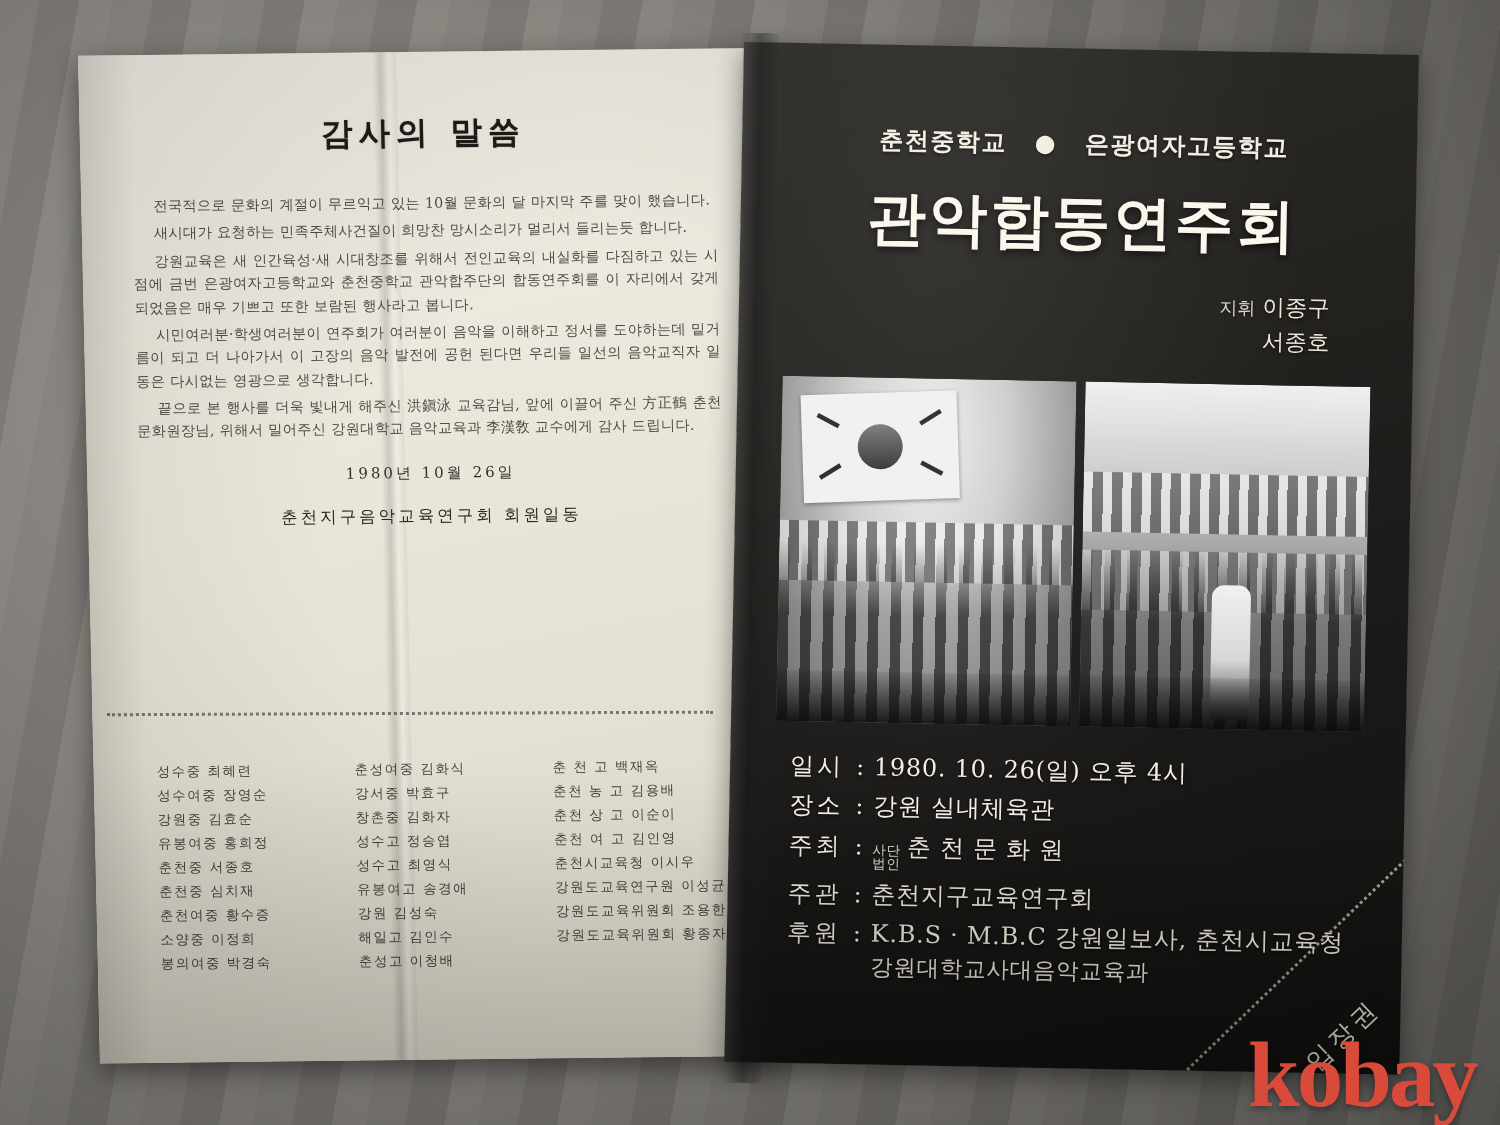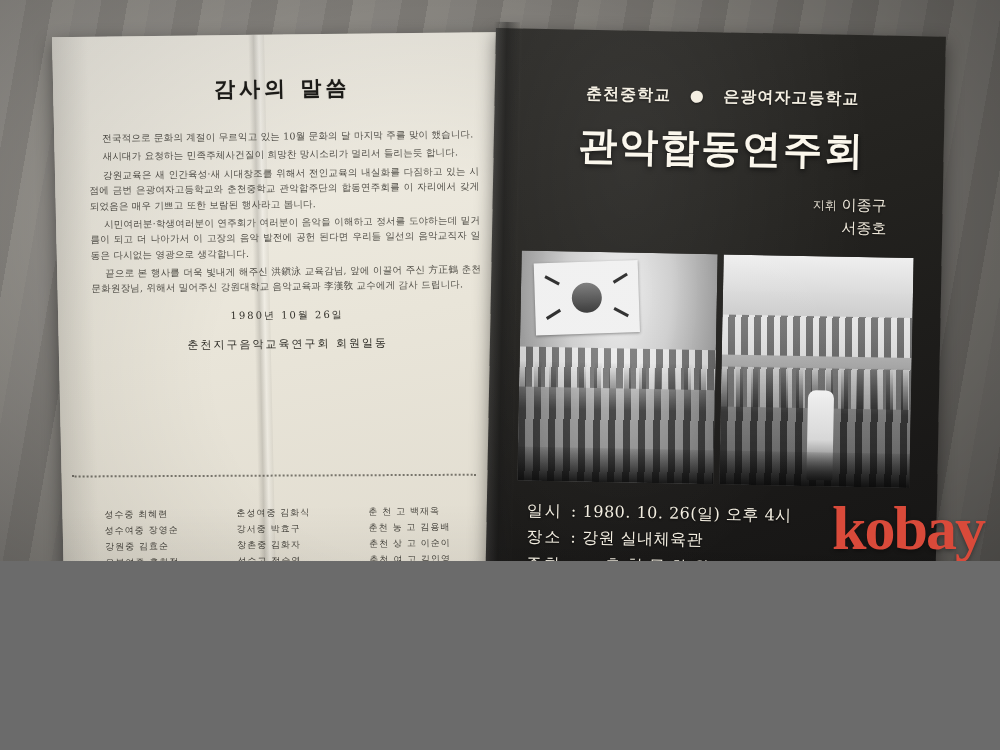--- a/index.html
+++ b/index.html
@@ -6,21 +6,21 @@
     margin: 0;
     padding: 0;
     background: #6b6b6b;
   }
   body {
     font-family: "DejaVu Sans", sans-serif;
   }
   #scene {
     position: relative;
     width: 1000px;
-    height: 561px;
+    height: 750px;
     overflow: hidden;
     background: #7a7a78;
   }
   
   .backdrop {
     position: absolute;
     inset: 0;
     background:
       linear-gradient(105deg, rgba(255,255,255,0.06) 0%, rgba(0,0,0,0.10) 55%, rgba(0,0,0,0.22) 100%),
       repeating-linear-gradient(100deg,

